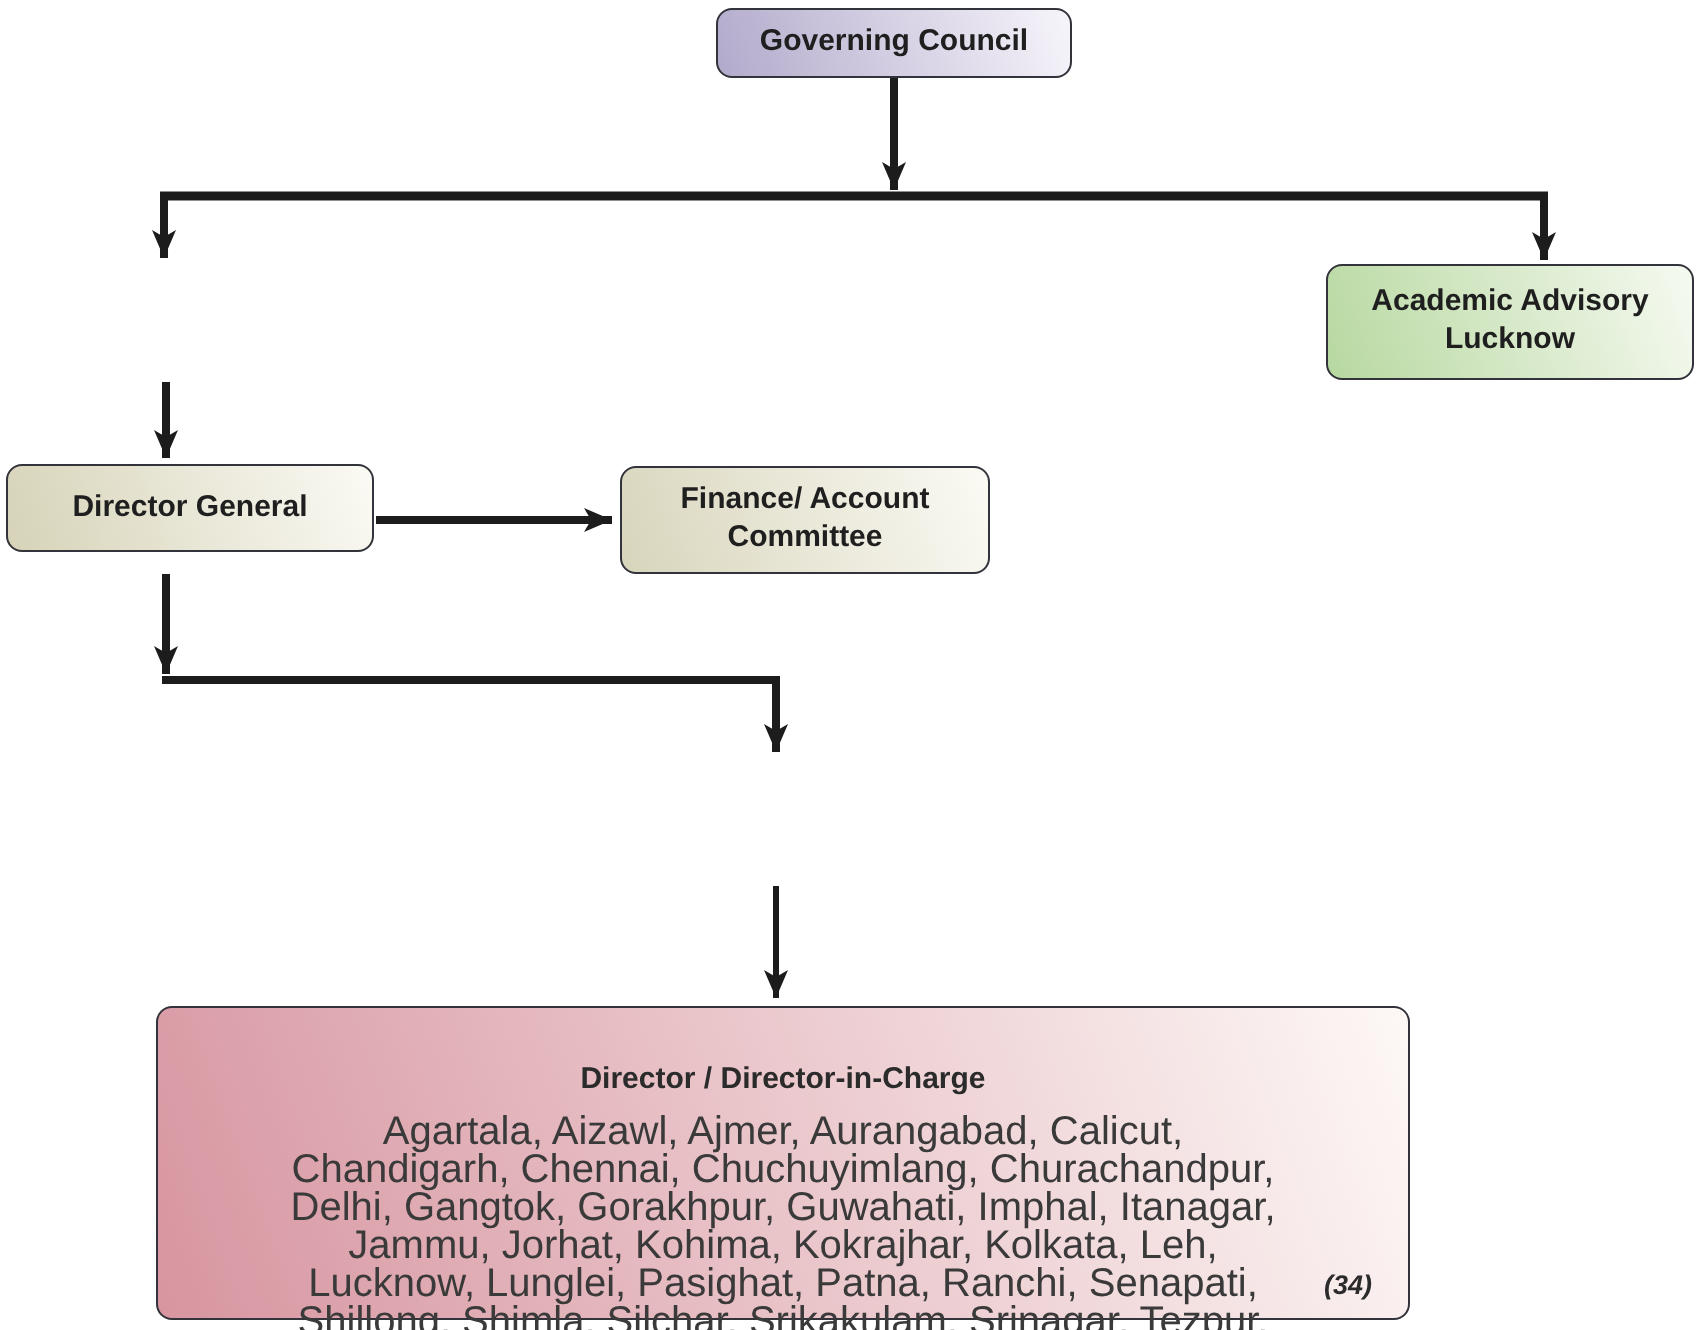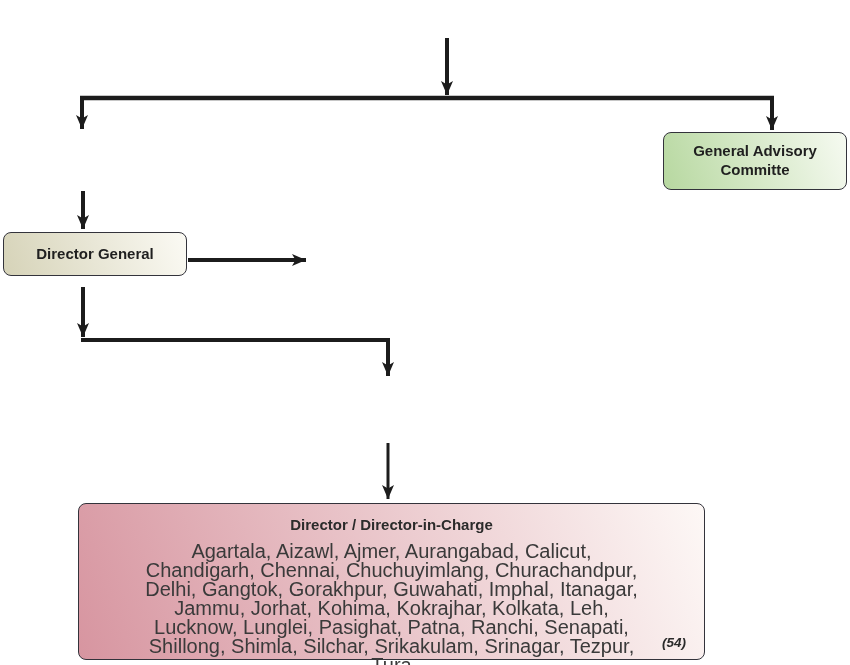--- a/index.html
+++ b/index.html
@@ -44,21 +44,21 @@
     background: linear-gradient(70deg, var(--dir-left, #d795a0), var(--dir-right, #fdf8f6));
     display: block;
     padding: 9px 16px 8px 16px;
     font-weight: normal;
   }
   .dir-title {
     text-align: center;
     font-weight: bold;
     font-size: 15px;
     color: #2b2b2b;
-    margin-top: 3px;
+    margin-top: 18px;
   }
   .dir-list {
     width: 512px;
     margin: 7px auto 0 auto;
     text-align: center;
     font-size: 20px;
     line-height: 19px;
     color: var(--list-text, #3a3a3a);
   }
   .dir-count {
@@ -97,31 +97,37 @@
 
     <line x1="83" y1="287" x2="83" y2="337" stroke="#1c1c1c" stroke-width="4" marker-end="url(#ah)"></line>
 
     <line x1="81" y1="340" x2="390" y2="340" stroke="#1c1c1c" stroke-width="4"></line>
 
     <line x1="388" y1="340" x2="388" y2="376" stroke="#1c1c1c" stroke-width="4" marker-end="url(#ah)"></line>
 
     <line x1="388" y1="443" x2="388" y2="499" stroke="#1c1c1c" stroke-width="3" marker-end="url(#ah)"></line>
   </svg>
 
+  <div class="node gc">
+    <span>Governing Council</span>
+  </div>
 
 
   <div class="node aa">
-    <span>General Advisory Committe</span>
+    <span>Academic Advisory Lucknow</span>
   </div>
 
   <div class="node dg">
     <span>Director General</span>
   </div>
 
+  <div class="node fc">
+    <span>Finance/ Account Committee</span>
+  </div>
 
 
   <div class="node dir">
     <div class="dir-title">Director / Director-in-Charge</div>
     <div class="dir-list">Agartala, Aizawl, Ajmer, Aurangabad, Calicut, Chandigarh, Chennai, Chuchuyimlang, Churachandpur, Delhi, Gangtok, Gorakhpur, Guwahati, Imphal, Itanagar, Jammu, Jorhat, Kohima, Kokrajhar, Kolkata, Leh, Lucknow, Lunglei, Pasighat, Patna, Ranchi, Senapati, Shillong, Shimla, Silchar, Srikakulam, Srinagar, Tezpur, Tura</div>
-    <div class="dir-count">(54)</div>
+    <div class="dir-count">(34)</div>
   </div>
 
 </div>
 
 </body></html>

